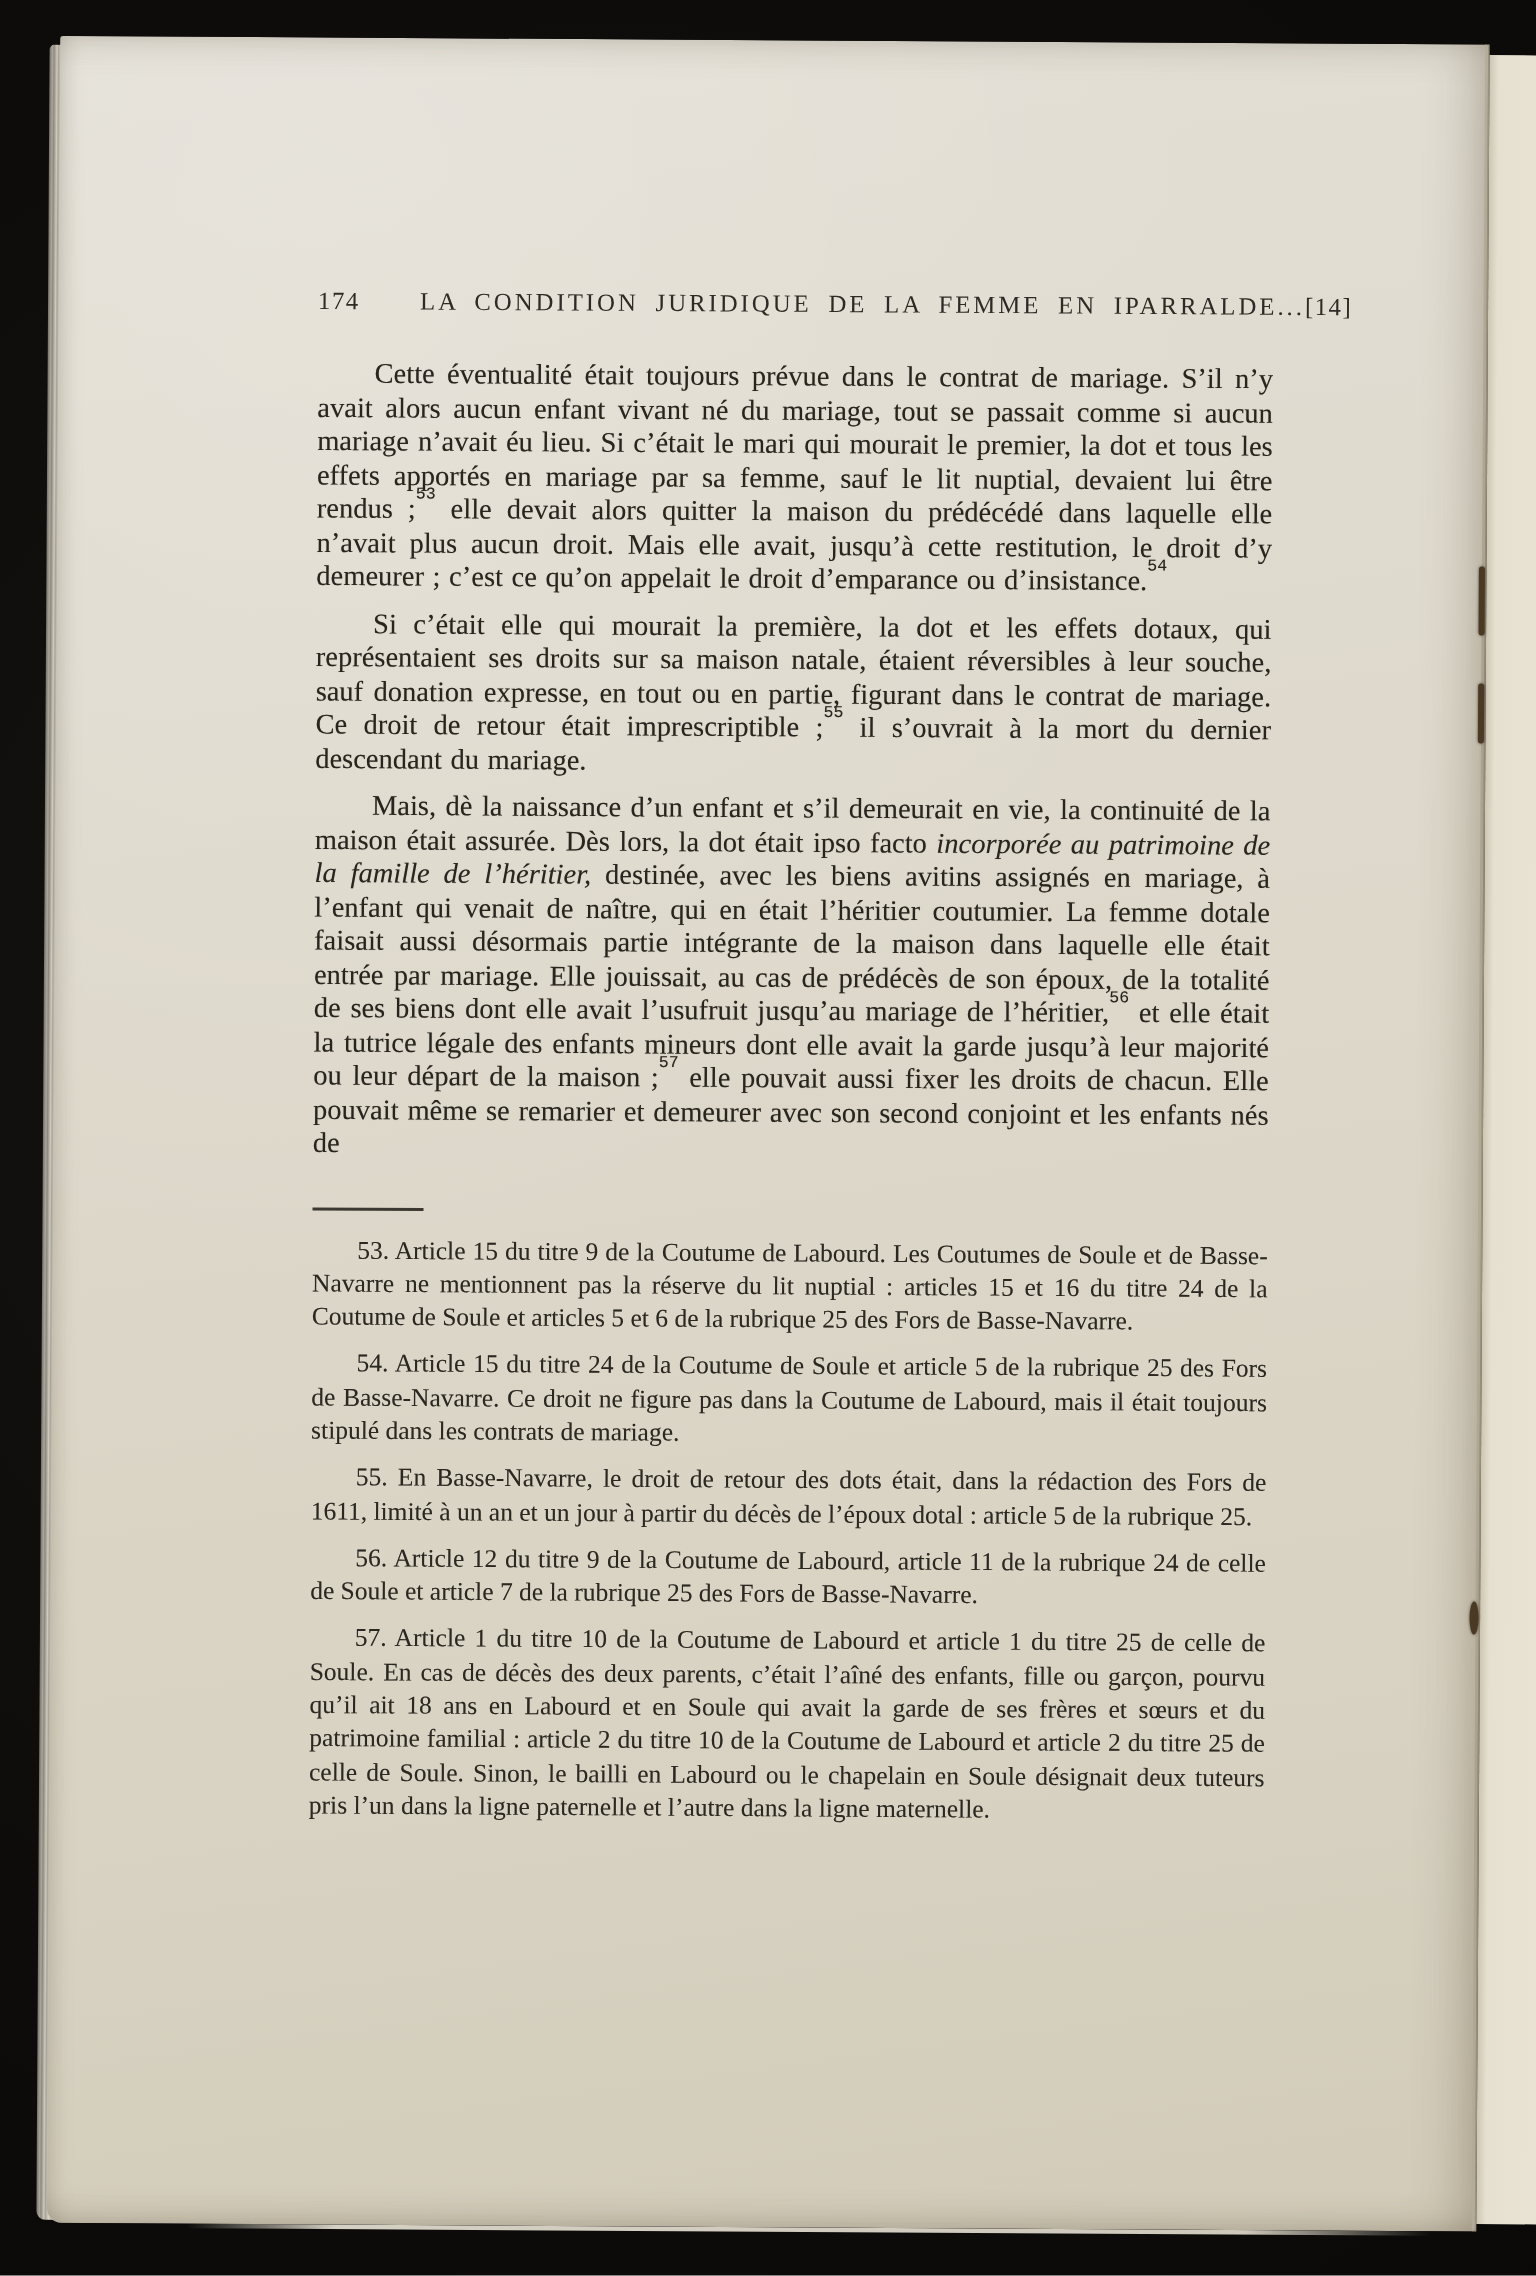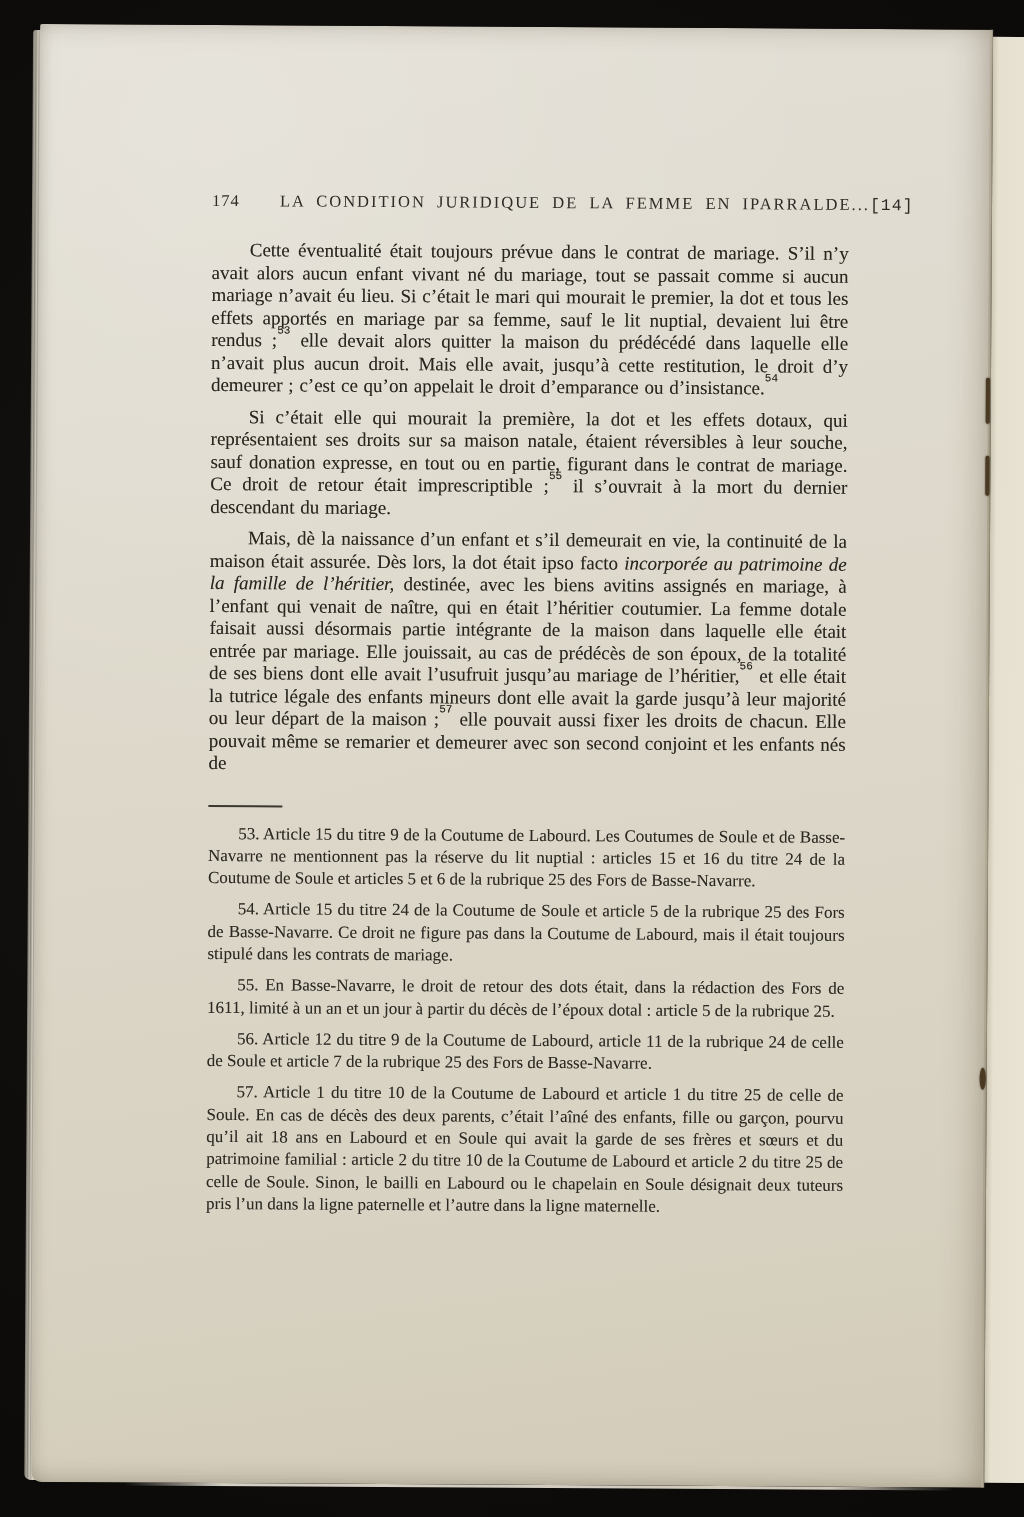--- a/index.html
+++ b/index.html
@@ -63,21 +63,21 @@
     position:absolute;left:173px;top:166px;width:637px;
     color:#2a2722;
   }
   .header-row{
     display:flex;align-items:baseline;
     font-size:16.5px;letter-spacing:0.4px;
     margin-bottom:28px;color:#2e2b26;
   }
   .header-row .pnum{min-width:68px;letter-spacing:1px;}
   .header-row .rtitle{flex:1;text-align:center;letter-spacing:2px;word-spacing:5px;white-space:nowrap;}
-  .header-row .bref{min-width:40px;text-align:right;letter-spacing:1px;font-family:Liberation Mono, monospace;}
+  .header-row .bref{min-width:40px;text-align:left;letter-spacing:1px;}
 
   .para{
     margin:0 0 9px 0;
     text-align:justify;text-indent:38px;
     font-size:19px;line-height:22.5px;
     word-spacing:1px;
     color:#28251f;
     text-shadow:0 0 0.5px rgba(40,37,31,0.35);
   }
   .para .ital{font-style:italic;}

